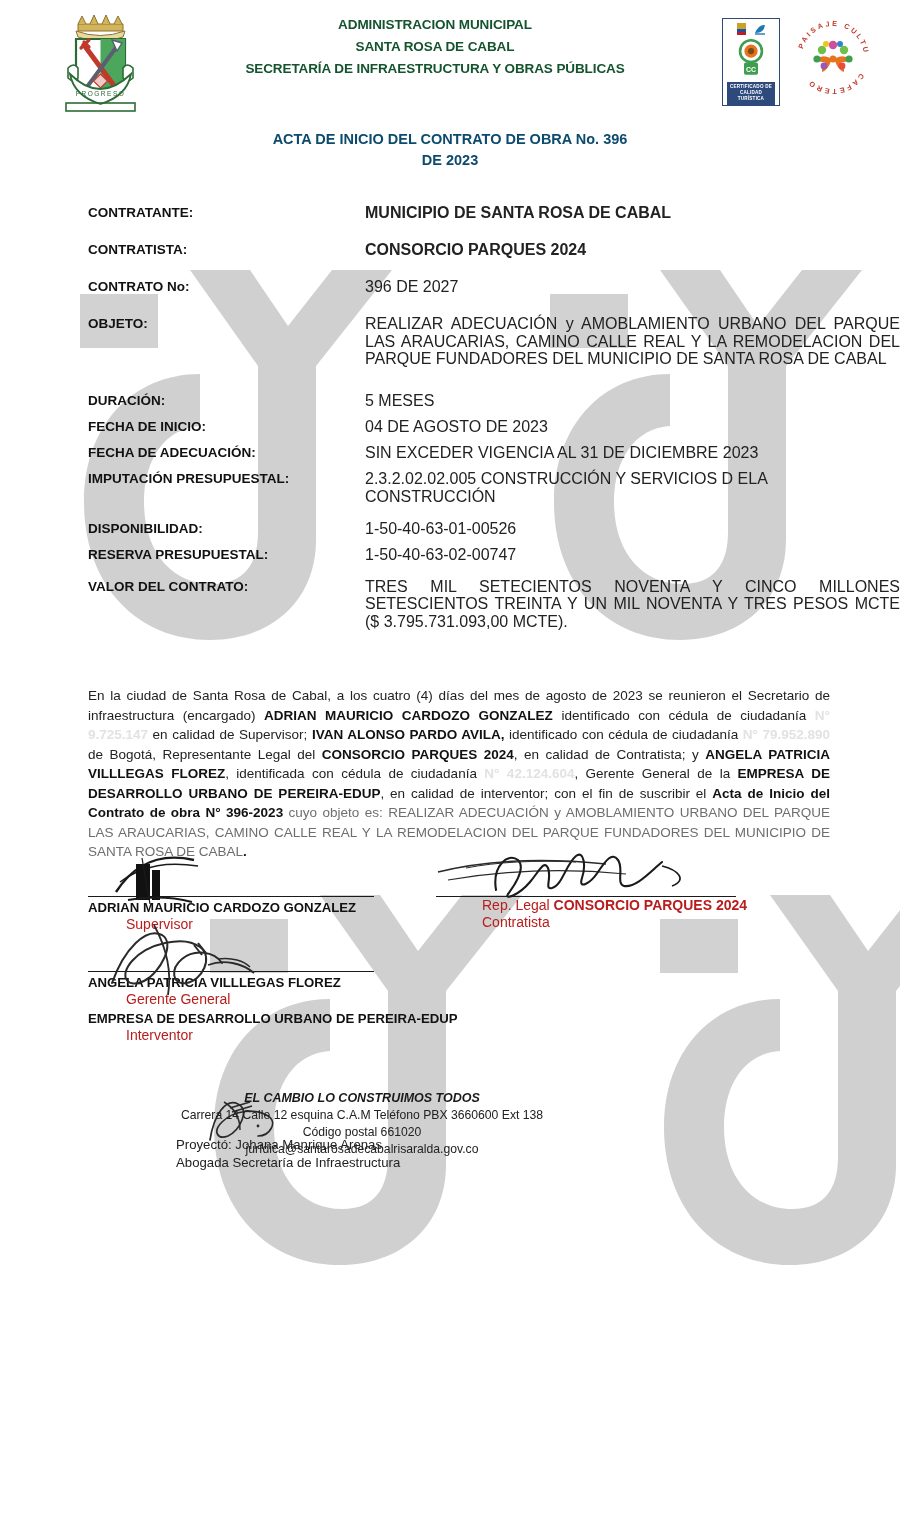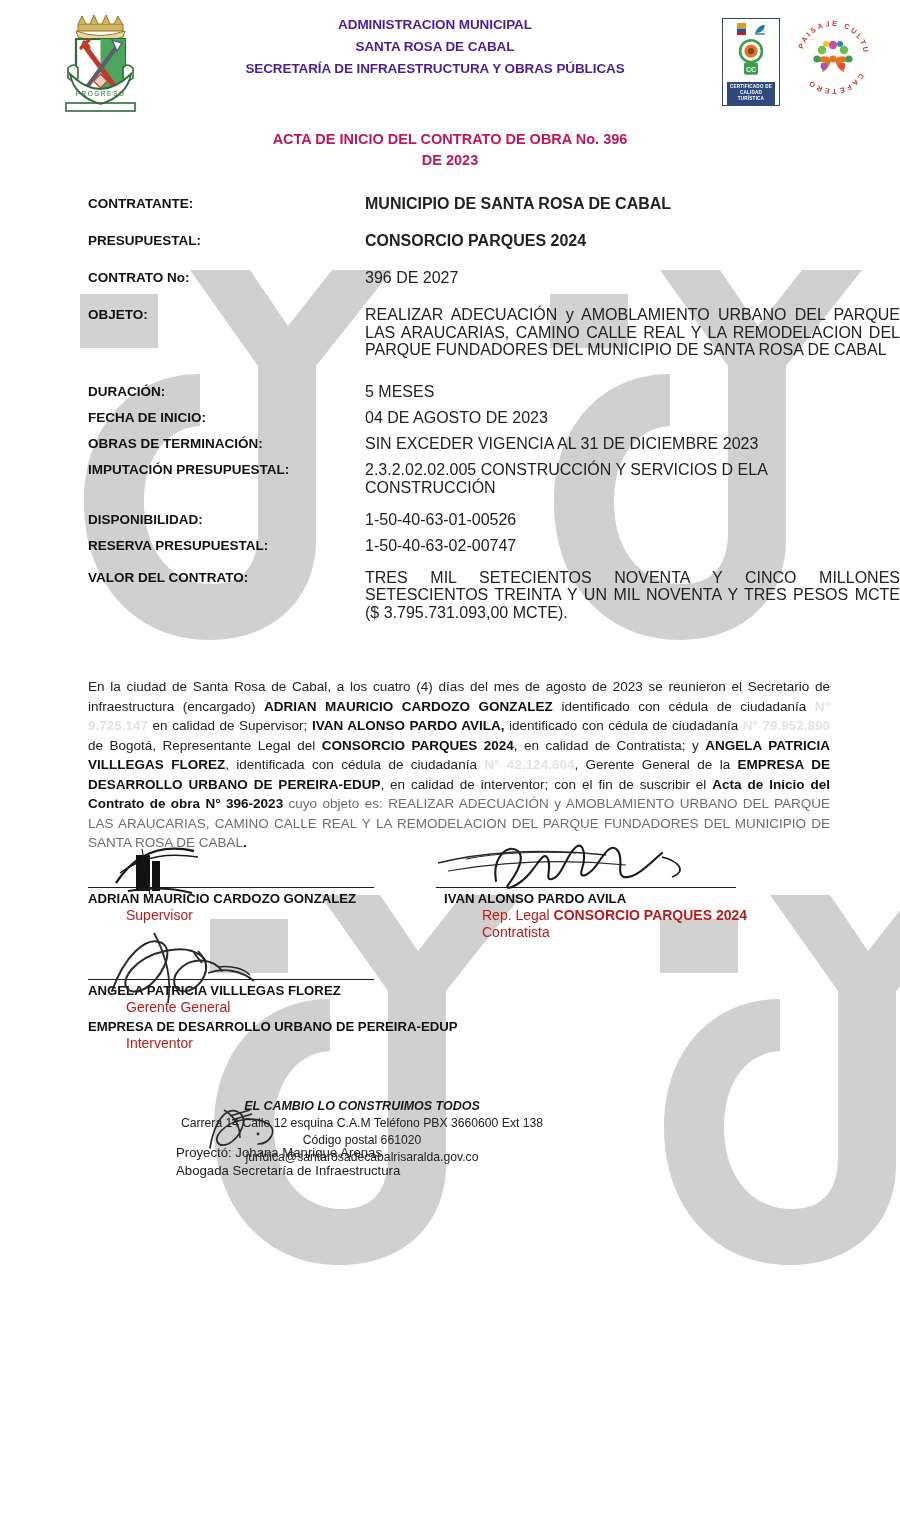--- a/index.html
+++ b/index.html
@@ -59,21 +59,21 @@
     left: 190px;
     top: 14px;
     width: 490px;
     text-align: center;
   }
   .header-titles div {
     font-weight: bold;
     font-size: 13.5px;
     letter-spacing: -0.1px;
     line-height: 22px;
-    color: #4c1d95;
+    color: #14532d;
   }
   .header-logos {
     position: absolute;
     right: 28px;
     top: 18px;
     display: flex;
     align-items: flex-start;
     gap: 14px;
   }
   .logo-cert {
@@ -111,26 +111,26 @@
     position: relative;
   }
 
   
   .doc-title {
     text-align: center;
     font-weight: bold;
     font-size: 14.5px;
     line-height: 21px;
     margin-top: 14px;
-    color: #be185d;
+    color: #0c4a6e;
   }
 
   
   .fields {
-    margin-top: 24px;
+    margin-top: 33px;
     padding-left: 88px;
   }
   .field-row {
     display: flex;
     align-items: flex-start;
     margin-bottom: 19px;
   }
   .field-row.tight { margin-bottom: 8px; }
   .field-label {
     width: 277px;
@@ -392,21 +392,21 @@
   </div>
 
   <div class="fields">
 
     <div class="field-row">
       <div class="field-label">CONTRATANTE:</div>
       <div class="field-value bold">MUNICIPIO DE SANTA ROSA DE CABAL</div>
     </div>
 
     <div class="field-row">
-      <div class="field-label">PRESUPUESTAL:</div>
+      <div class="field-label">CONTRATISTA:</div>
       <div class="field-value bold">CONSORCIO PARQUES 2024</div>
     </div>
 
     <div class="field-row">
       <div class="field-label">CONTRATO No:</div>
       <div class="field-value">396 DE 2027</div>
     </div>
 
     <div class="field-row" style="margin-bottom:24px">
       <div class="field-label">OBJETO:</div>
@@ -417,21 +417,21 @@
       <div class="field-label">DURACIÓN:</div>
       <div class="field-value">5 MESES</div>
     </div>
 
     <div class="field-row tight">
       <div class="field-label">FECHA DE INICIO:</div>
       <div class="field-value">04 DE AGOSTO DE 2023</div>
     </div>
 
     <div class="field-row tight">
-      <div class="field-label">OBRAS DE TERMINACIÓN:</div>
+      <div class="field-label">FECHA DE ADECUACIÓN:</div>
       <div class="field-value">SIN EXCEDER VIGENCIA AL 31 DE DICIEMBRE 2023</div>
     </div>
 
     <div class="field-row" style="margin-bottom:14px">
       <div class="field-label">IMPUTACIÓN PRESUPUESTAL:</div>
       <div class="field-value">2.3.2.02.02.005 CONSTRUCCIÓN Y SERVICIOS D ELA CONSTRUCCIÓN</div>
     </div>
 
     <div class="field-row tight">
       <div class="field-label">DISPONIBILIDAD:</div>
@@ -474,21 +474,20 @@
           <path d="M12 30 C60 18 120 16 180 22" stroke="#2a2a2a" stroke-width="1.6" fill="none"></path>
           <path d="M22 38 C80 28 140 26 200 32" stroke="#2a2a2a" stroke-width="1.2" fill="none"></path>
           <path d="M70 48 C66 24 82 10 92 18 C100 26 88 44 82 52 C78 58 92 54 104 40
                    C114 28 118 18 122 26 C126 36 118 48 126 46 C136 44 140 22 150 14
                    C158 8 160 24 156 36 C152 48 164 42 172 30 C180 18 186 10 192 18
                    C198 26 190 42 198 44 C210 46 224 30 236 20" stroke="#1a1a1a" stroke-width="2.1" fill="none" stroke-linecap="round"></path>
           <path d="M40 26 C70 20 110 18 150 20" stroke="#2a2a2a" stroke-width="1" fill="none"></path>
           <path d="M236 24 C252 28 262 38 246 44" stroke="#1a1a1a" stroke-width="1.6" fill="none"></path>
         </svg>
         <div class="sig-line" style="width:300px"></div>
-        <div class="sig-name" style="padding-left:8px">IVAN ALONSO PARDO AVILA</div>
         <div class="sig-role" style="padding-left:8px"><span>Rep. Legal </span><b>CONSORCIO PARQUES 2024</b></div>
         <div class="sig-role" style="padding-left:8px">Contratista</div>
       </div>
     </div>
 
     <div class="sig-third sig-block">
       <svg class="sig-ink" style="left:10px; top:-50px;" width="220" height="80" viewBox="0 0 220 80" aria-hidden="true">
         <path d="M14 62 C26 28 48 6 64 14 C78 22 62 52 46 60 C30 68 20 56 34 40
                  C50 22 86 14 102 26 C116 36 104 60 88 62 C74 64 72 48 84 38
                  C96 28 116 30 124 42" stroke="#2a2a2a" stroke-width="2" fill="none" stroke-linecap="round"></path>

